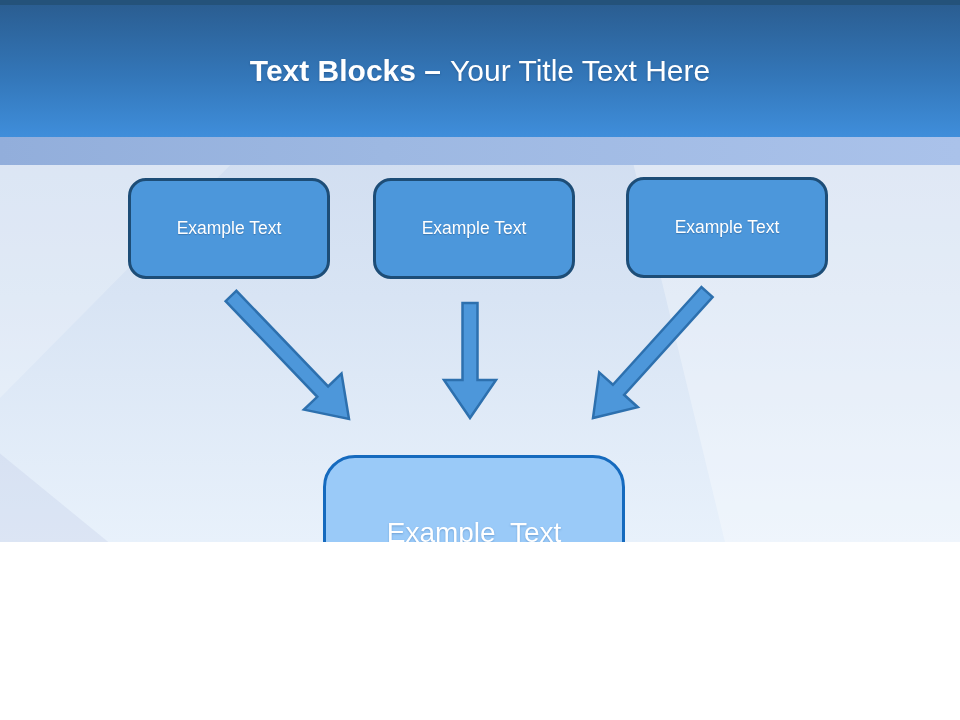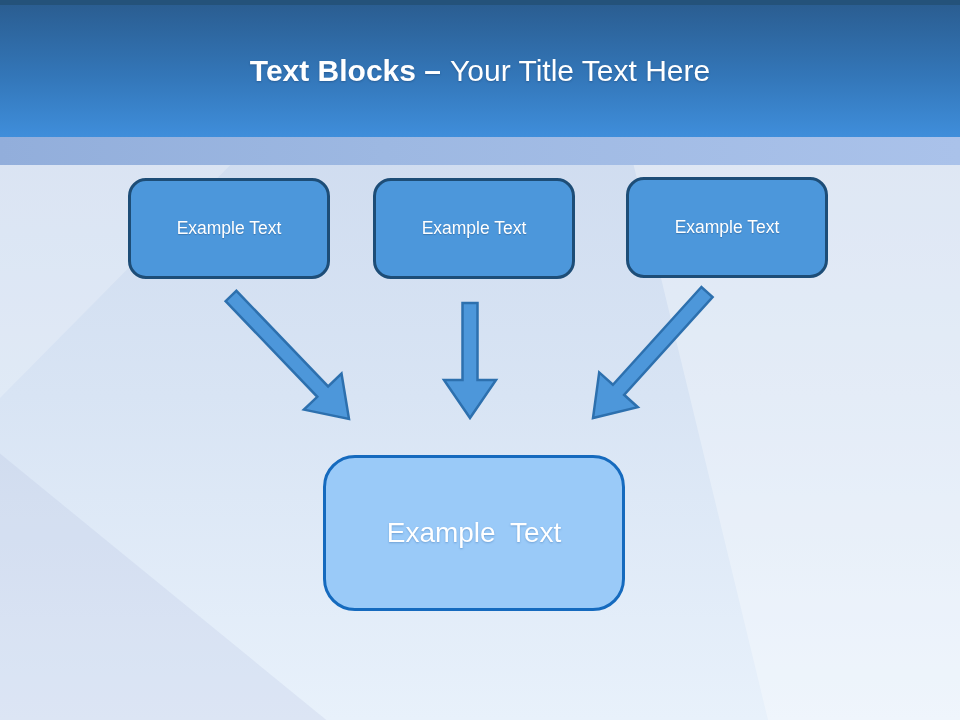--- a/index.html
+++ b/index.html
@@ -1,19 +1,19 @@
 <!DOCTYPE html>
 <html><head>
 <meta charset="utf-8">
 <style>
   html, body { margin: 0; padding: 0; background: #ffffff; }
   .slide {
     position: relative;
     width: 960px;
-    height: 720px;
+    height: 542px;
     overflow: hidden;
     font-family: "Liberation Sans", sans-serif;
     background: linear-gradient(180deg, #cbd8ed 0%, #d8e4f4 55%, #e8f1fb 100%);
   }
 
   
   .header {
     position: absolute; left: 0; top: 0; width: 960px; height: 137px;
     background: linear-gradient(180deg, #2a5c8f 0%, #3376b8 55%, #3f8edb 100%);
   }

